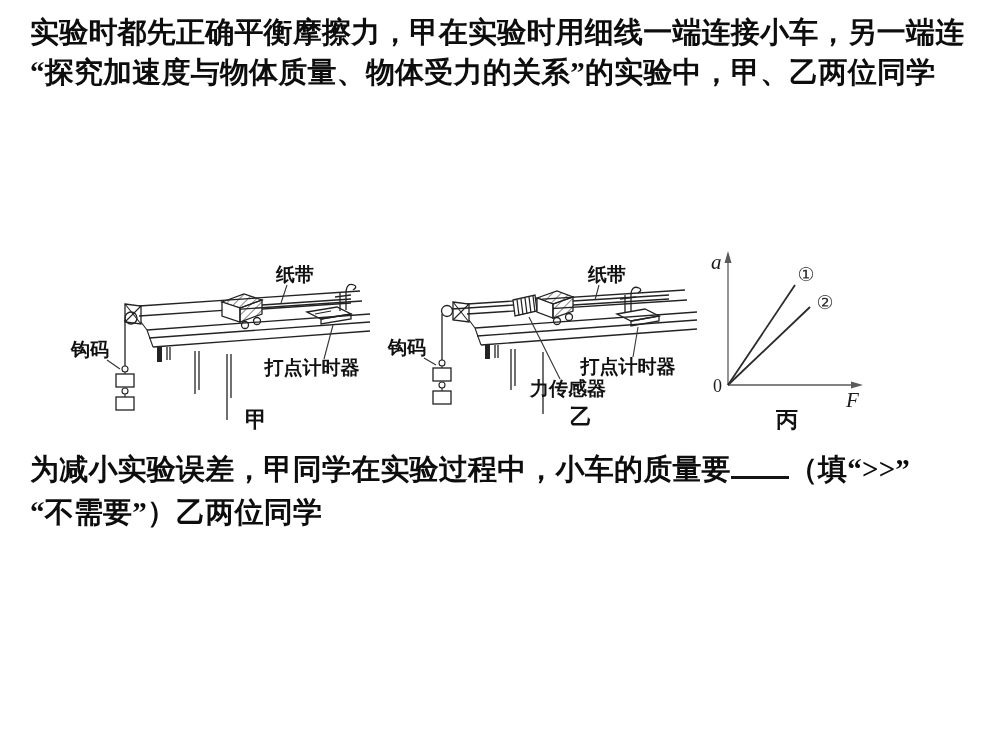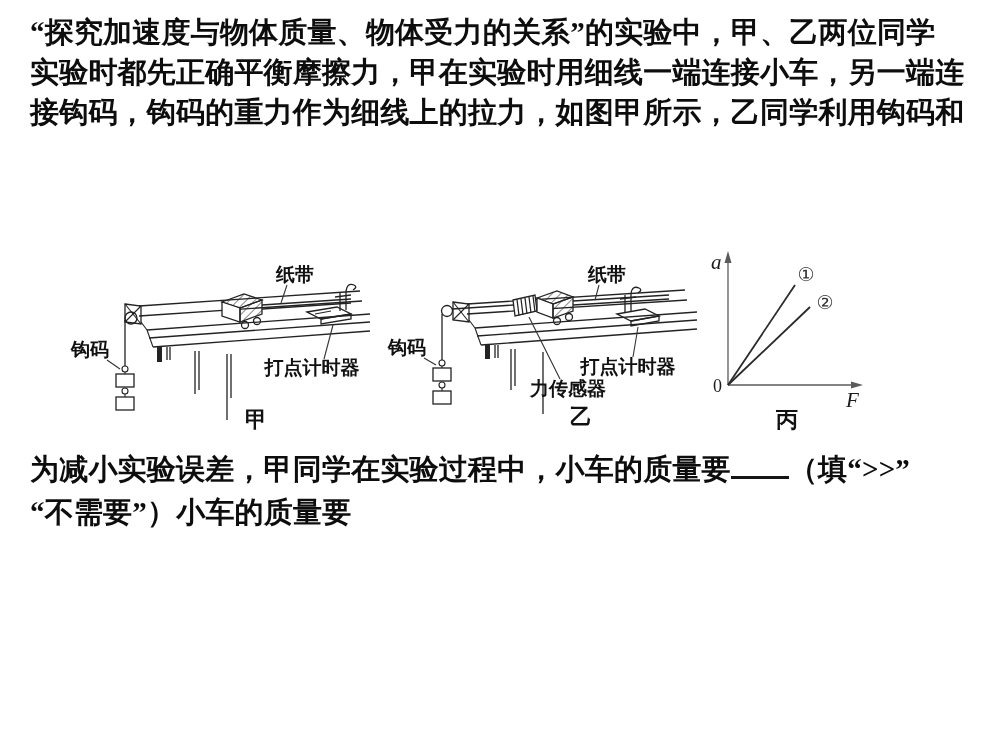--- a/index.html
+++ b/index.html
@@ -34,23 +34,22 @@
   .leader { stroke:#333; stroke-width:1.1; fill:none; }
   .axis { stroke:#5a5a5a; stroke-width:1.3; fill:none; }
   .dataline { stroke:#2b2b2b; stroke-width:1.8; fill:none; }
 </style>
 </head>
 <body>
 
 <div class="page">
 
   <div class="intro">
+    <div>实验时都先正确平衡摩擦力，甲在实验时用细线一端连接小车，另一端连</div>
     <div>“探究加速度与物体质量、物体受力的关系”的实验中，甲、乙两位同学</div>
-    <div>实验时都先正确平衡摩擦力，甲在实验时用细线一端连接小车，另一端连</div>
-    <div>接钩码，钩码的重力作为细线上的拉力，如图甲所示，乙同学利用钩码和</div>
   </div>
 
   <div class="fig fig-jia">
     <svg width="340" height="187" viewBox="0 0 340 187">
       <defs>
         <pattern id="hj" width="6" height="6" patternUnits="userSpaceOnUse" patternTransform="rotate(45)">
           <line x1="0" y1="0" x2="0" y2="6" stroke="#232323" stroke-width="1.1"></line>
         </pattern>
       </defs>
 
@@ -228,16 +227,16 @@
         <text class="axlab" x="146" y="162">F</text>
         <text class="circled" x="106" y="36" text-anchor="middle">①</text>
         <text class="circled" x="125" y="64" text-anchor="middle">②</text>
         <text class="caption" x="87" y="182" text-anchor="middle">丙</text>
       </g>
     </svg>
   </div>
 
   <div class="question">
     <div><span>为减小实验误差，甲同学在实验过程中，小车的质量要</span><span class="blank b1"></span><span>（填“&gt;&gt;”</span></div>
-    <div><span>“不需要”）小车的质量要</span></div>
+    <div><span>“不需要”）乙两位同学</span></div>
   </div>
 
 </div>
 
 </body></html>

